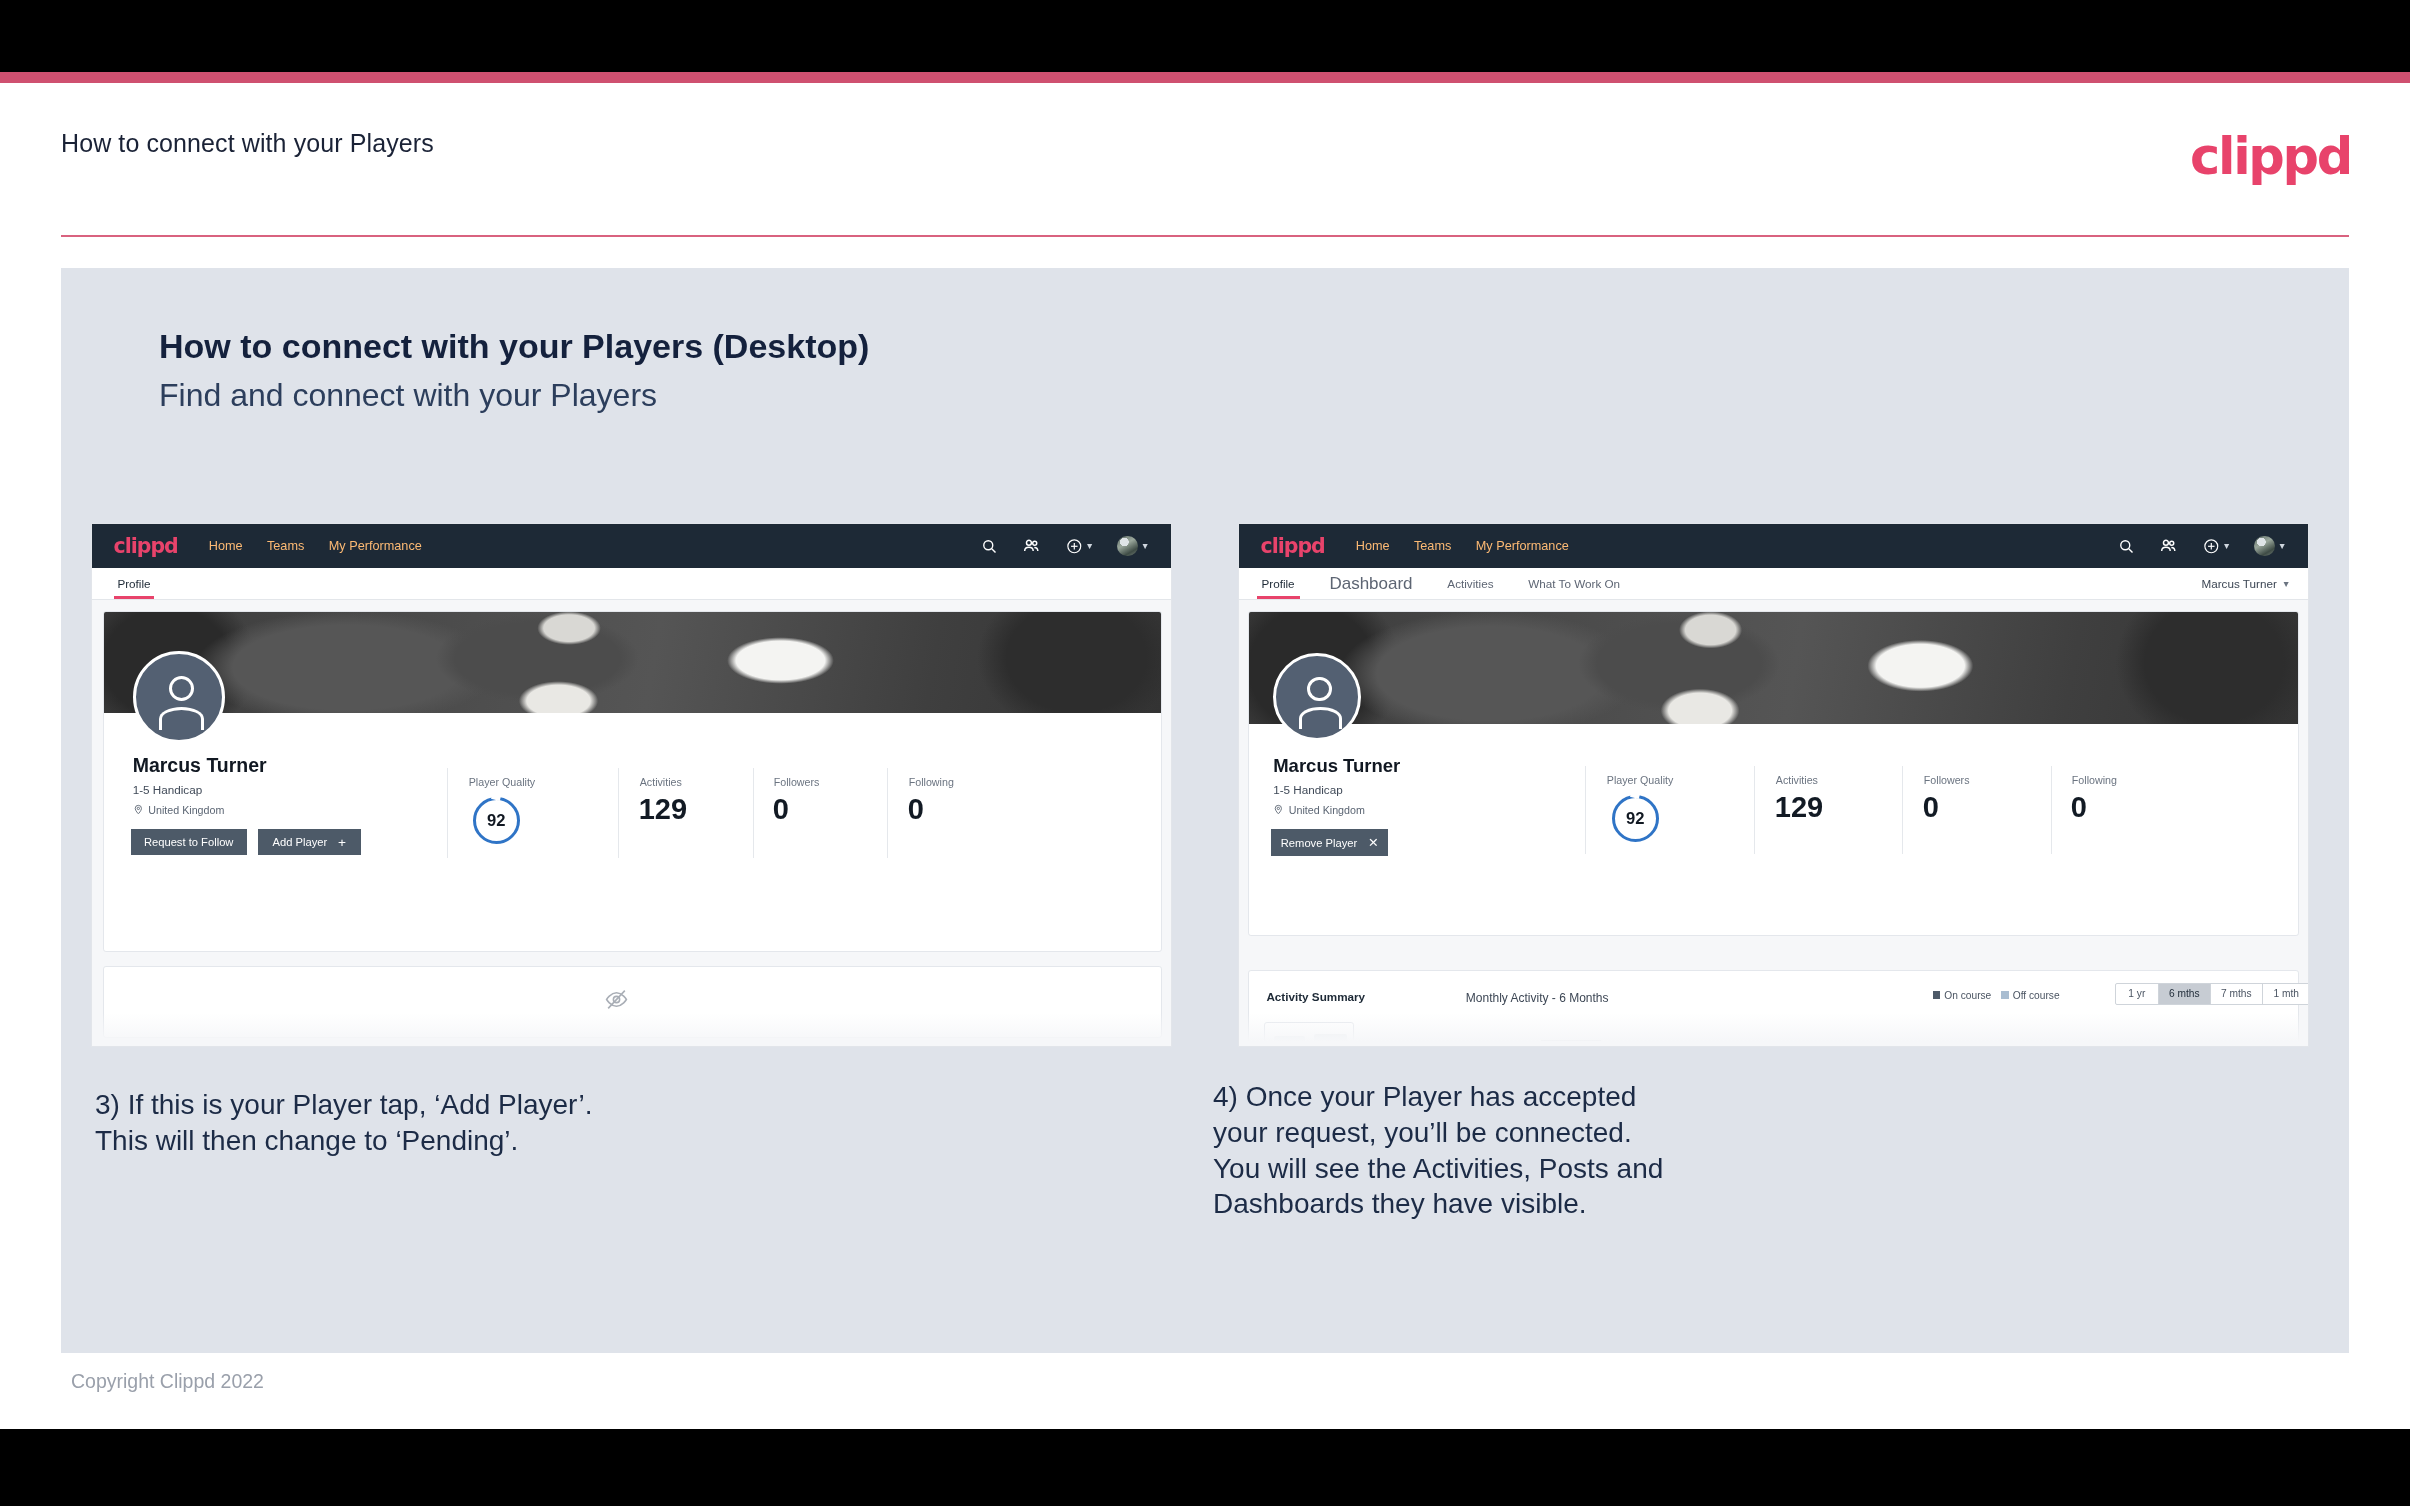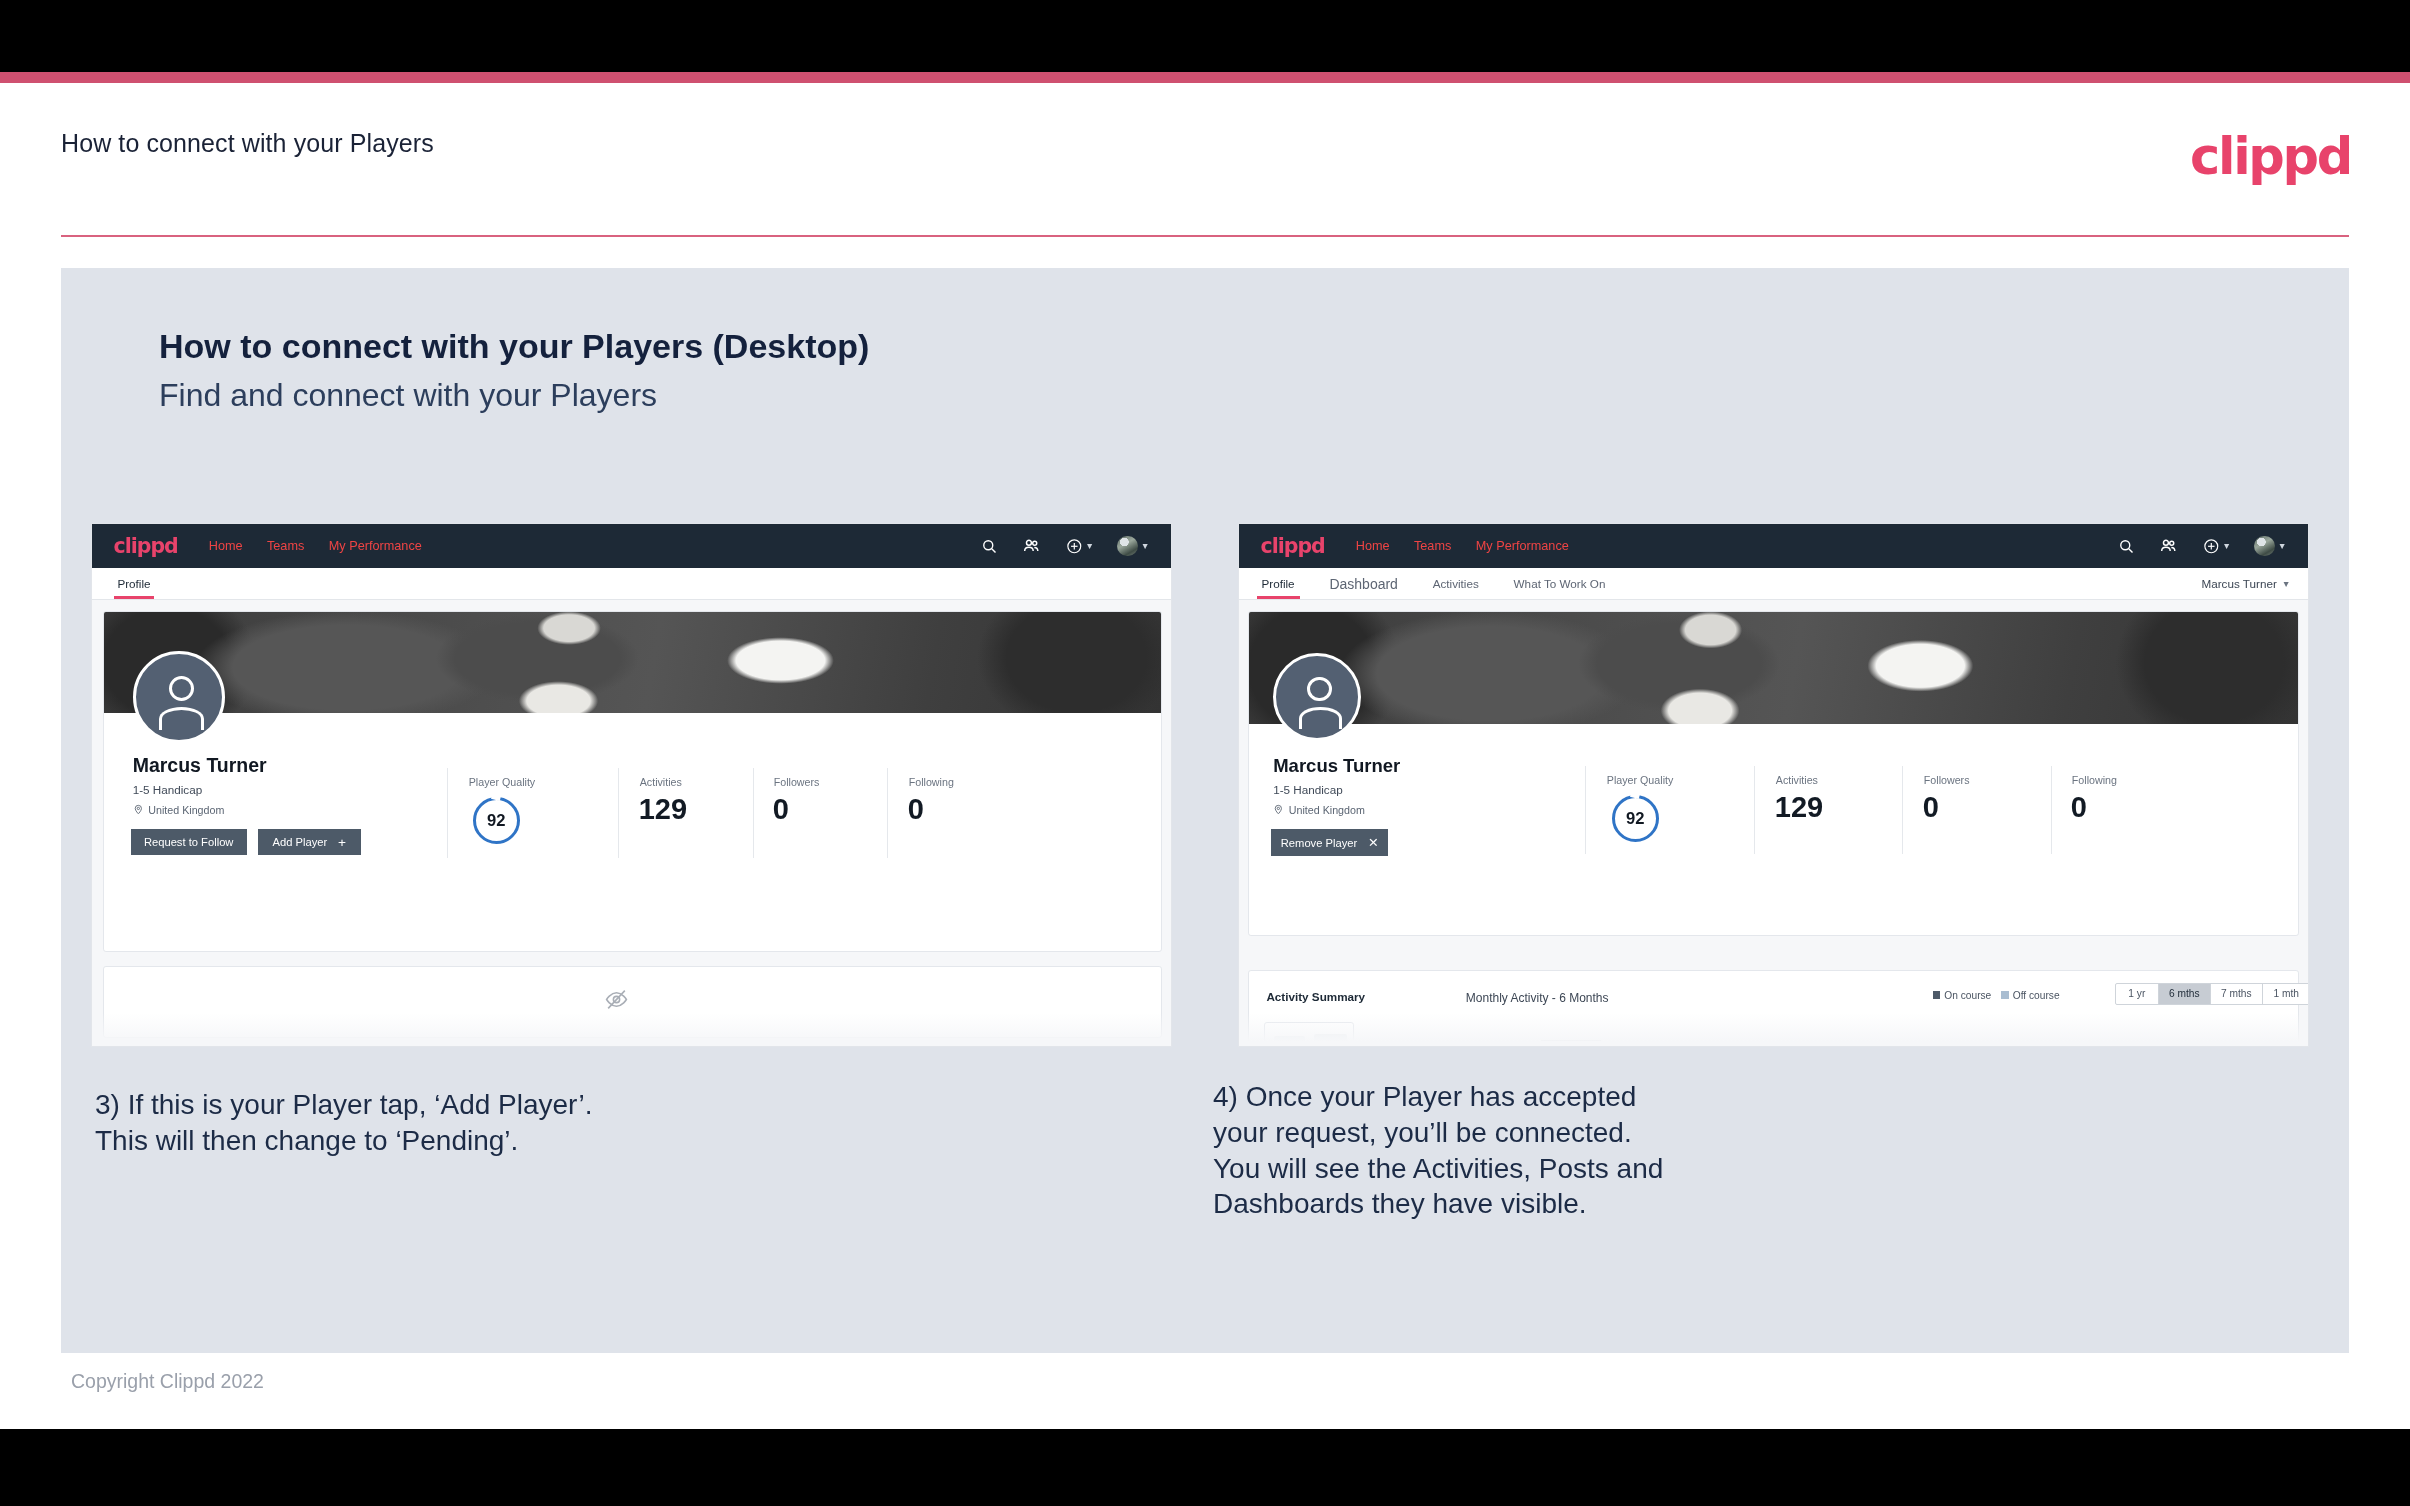--- a/index.html
+++ b/index.html
@@ -36,21 +36,21 @@
   .slide-title { position:absolute; left:98px; top:59px; font-size:34px; font-weight:bold; color:#14213d; }
   .slide-sub   { position:absolute; left:98px; top:109px; font-size:32px; color:#2c3e5c; }
 
   
   .shot { position:absolute; background:#f6f7f9; overflow:hidden; border:1px solid #e2e5ea; }
   .shot-l { left:92px; top:523px; width:1081px; height:524px; }
 
   
   .navbar { position:absolute; left:0; top:0; right:0; height:44px; background:#1d2936; display:flex; align-items:center; }
   .nav-logo { color:#e8436b; font-weight:bold; letter-spacing:-1px; font-family:"DejaVu Sans", sans-serif; }
-  .nav-link { color:#ef4444; }
+  .nav-link { color:#fdba74; }
   .nav-right { margin-left:auto; display:flex; align-items:center; }
   .nav-ico { color:#fff; display:inline-flex; align-items:center; }
   .chev { color:#cfd6de; font-size:8.8px; margin-left:2.9px; }
   .avatar-sm {
     border-radius:50%;
     background:
       radial-gradient(circle at 35% 30%, #dfe4e7 0 22%, transparent 23%),
       linear-gradient(150deg,#5d6b66 0%, #9aa79c 40%, #3e4b45 75%, #77837a 100%);
   }
 
@@ -274,21 +274,21 @@
           </span>
           <span class="nav-ico" style="margin-left:23.4px;" data-name="avatar">
             <span class="avatar-sm" style="width:20.5px;height:20.5px;display:inline-block;"></span>
             <span class="chev" data-name="chevron-down-icon">▼</span>
           </span>
         </div>
       </div>
 
       <div class="tabstrip" style="top:44px; height:32px; padding:0 17.6px;" data-name="tabstrip-right">
         <div class="tab active" style="font-size:11.7px; padding:0 4.9px;" data-name="tab-profile">Profile</div>
-        <div class="tab" style="font-size:14px; padding:0 4.9px; margin-left:25px;" data-name="tab-dashboard">Dashboard</div>
+        <div class="tab" style="font-size:17px; padding:0 4.9px; margin-left:25px;" data-name="tab-dashboard">Dashboard</div>
         <div class="tab" style="font-size:11.7px; padding:0 4.9px; margin-left:25px;" data-name="tab-activities">Activities</div>
         <div class="tab" style="font-size:11.7px; padding:0 4.9px; margin-left:25px;" data-name="tab-what-to-work-on">What To Work On</div>
         <div class="tab-user" style="font-size:11.7px;" data-name="tab-user-selector">
           <span data-name="tab-user-label">Marcus Turner</span>
           <span style="margin-left:4.9px;font-size:8.8px;color:#6b7481;" data-name="chevron-down-icon">▼</span>
         </div>
       </div>
 
       <div class="pcard" style="left:8.8px; top:87px; width:1051px; height:325px;" data-name="profile-card-right">
         <div class="hero" style="height:112px;" data-name="cover-photo"></div>

